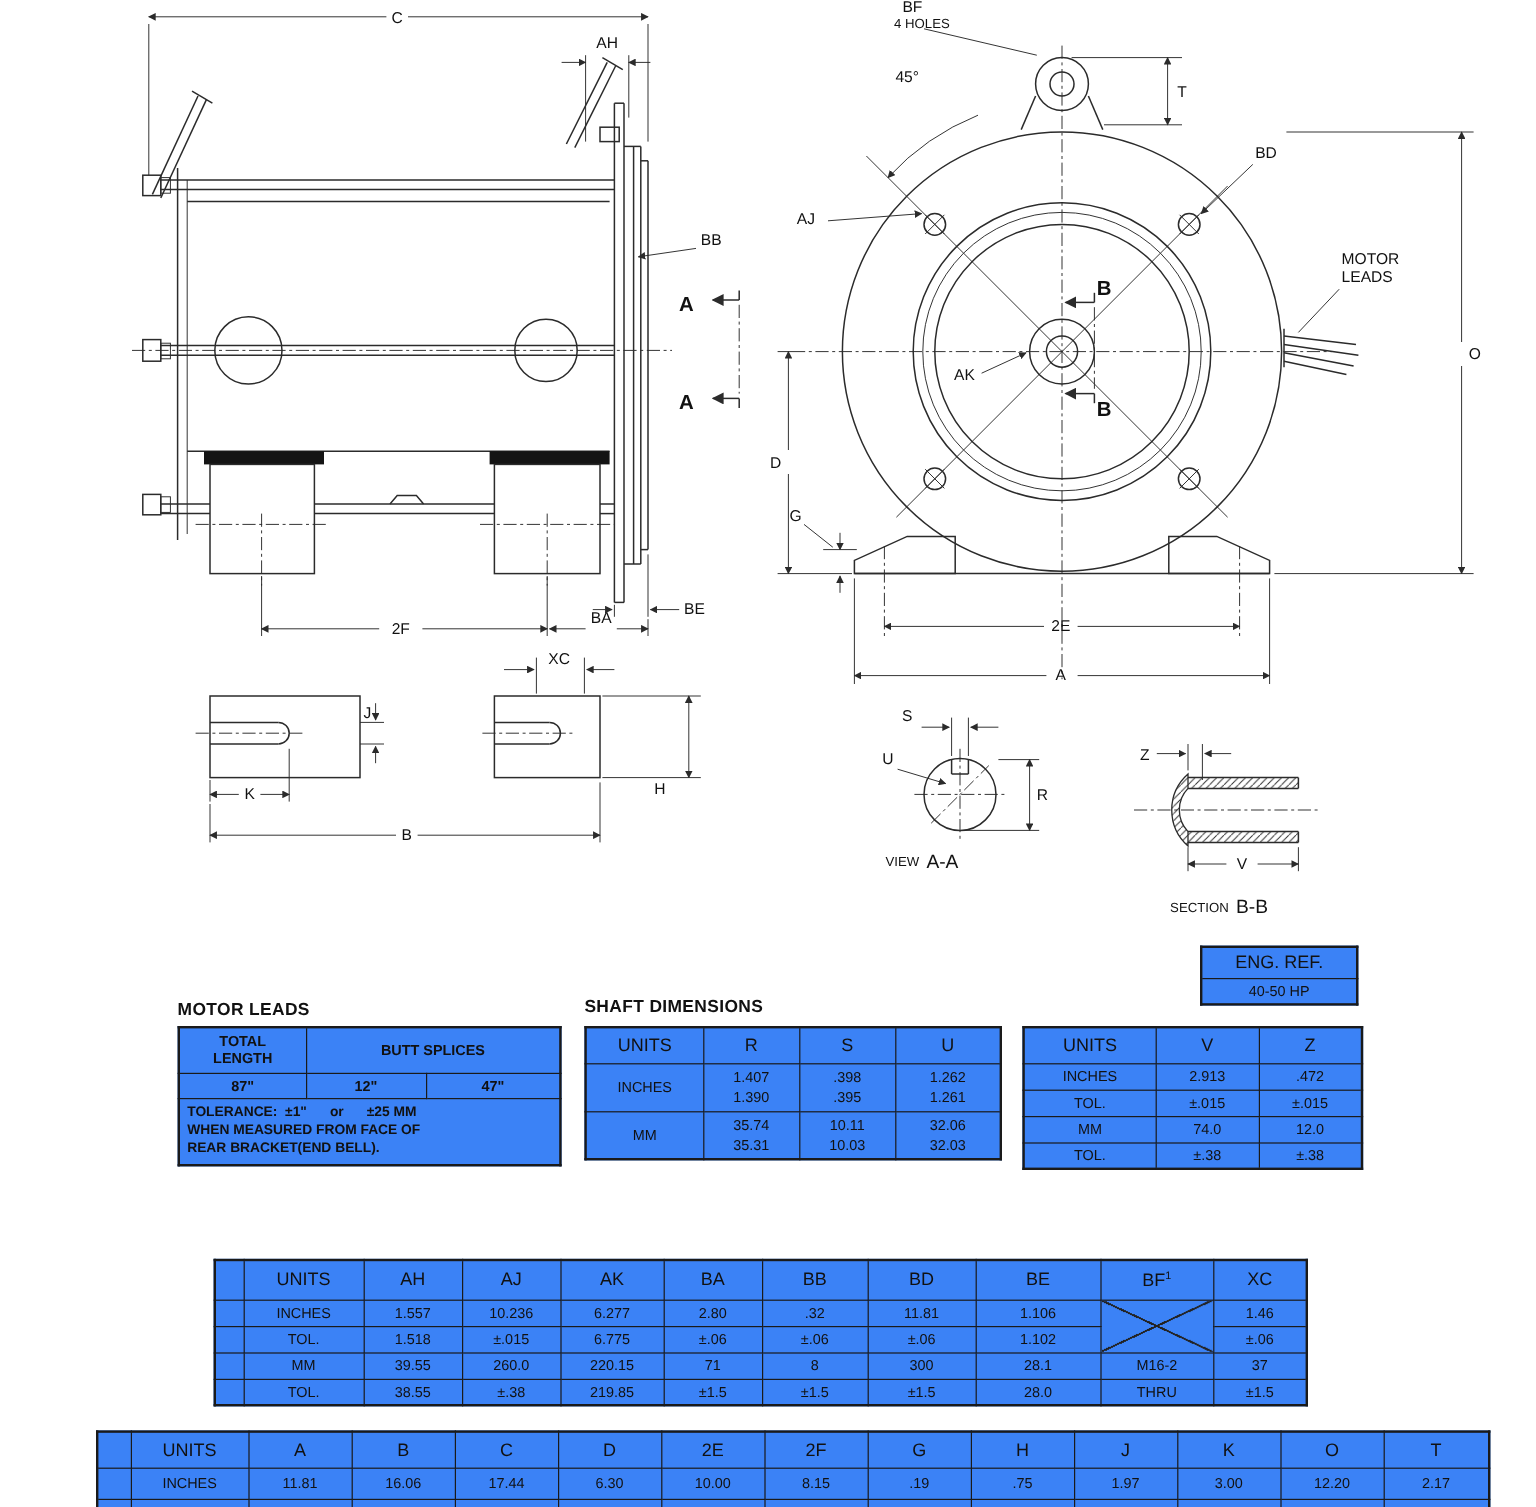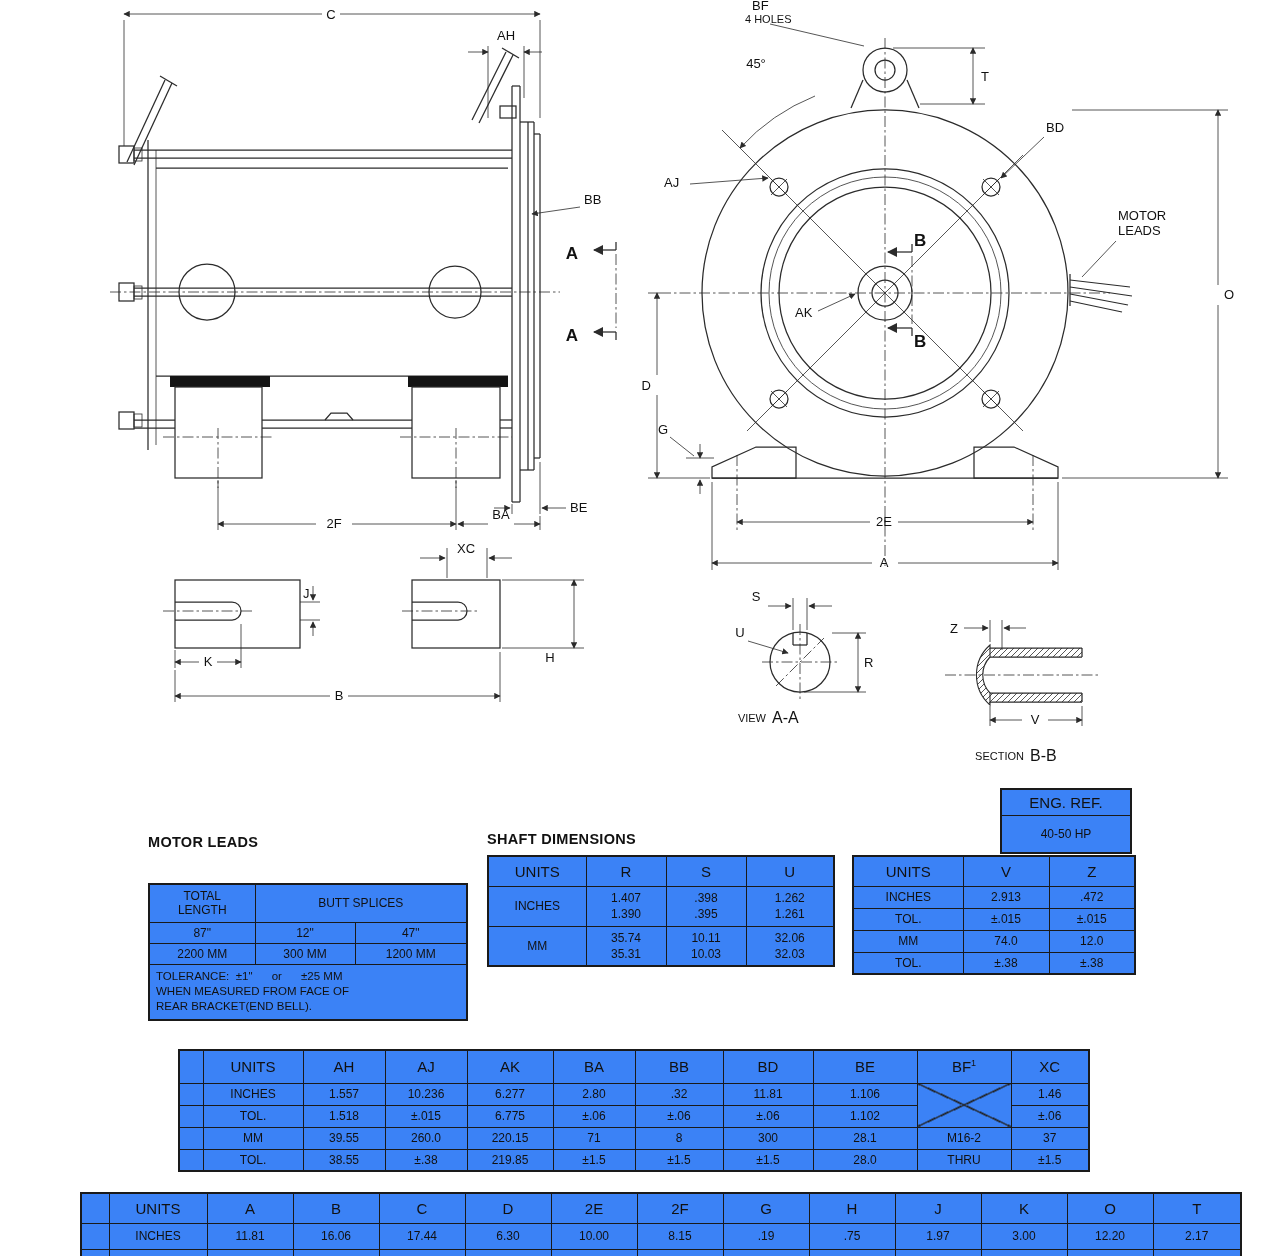--- a/index.html
+++ b/index.html
@@ -341,50 +341,45 @@
 </svg>
 
 <table class="dt" style="left:1000px; top:788px;">
   <colgroup>
         <col style="width:130px">
       </colgroup>
   <tbody>
         <tr style="height:26px">
           <td class="hdr">ENG. REF.</td>
         </tr>
-  <tr style="height:38px">
+  <tr style="height:22px">
           <td>40-50 HP</td>
         </tr>
 </tbody>
     </table>
 
 <div class="sec-title" style="left:148px; top:834px;">MOTOR LEADS</div>
-<table class="dt" style="left:148px; top:883px;">
+<table class="dt" style="left:148px; top:855px;font-weight:bold;">
   <colgroup>
         <col style="width:106px">
         <col style="width:100px">
         <col style="width:112px">
       </colgroup>
   <tbody>
         <tr style="height:38px">
     <td>
       <div>TOTAL</div>
             <div>LENGTH</div>
     </td>
     <td colspan="2" class="ml-butt">BUTT SPLICES</td>
   </tr>
   <tr style="height:21px">
     <td>87"</td>
     <td>12"</td>
     <td>47"</td>
-  </tr>
-  <tr style="height:21px">
-    <td>2200 MM</td>
-    <td>300 MM</td>
-    <td>1200 MM</td>
   </tr>
   <tr style="height:56px">
     <td colspan="3" class="ml-note">
       <div>TOLERANCE:  ±1"      or      ±25 MM</div>
       <div>WHEN MEASURED FROM FACE OF</div>
       <div>REAR BRACKET(END BELL).</div>
     </td>
   </tr>
 </tbody>
     </table>

